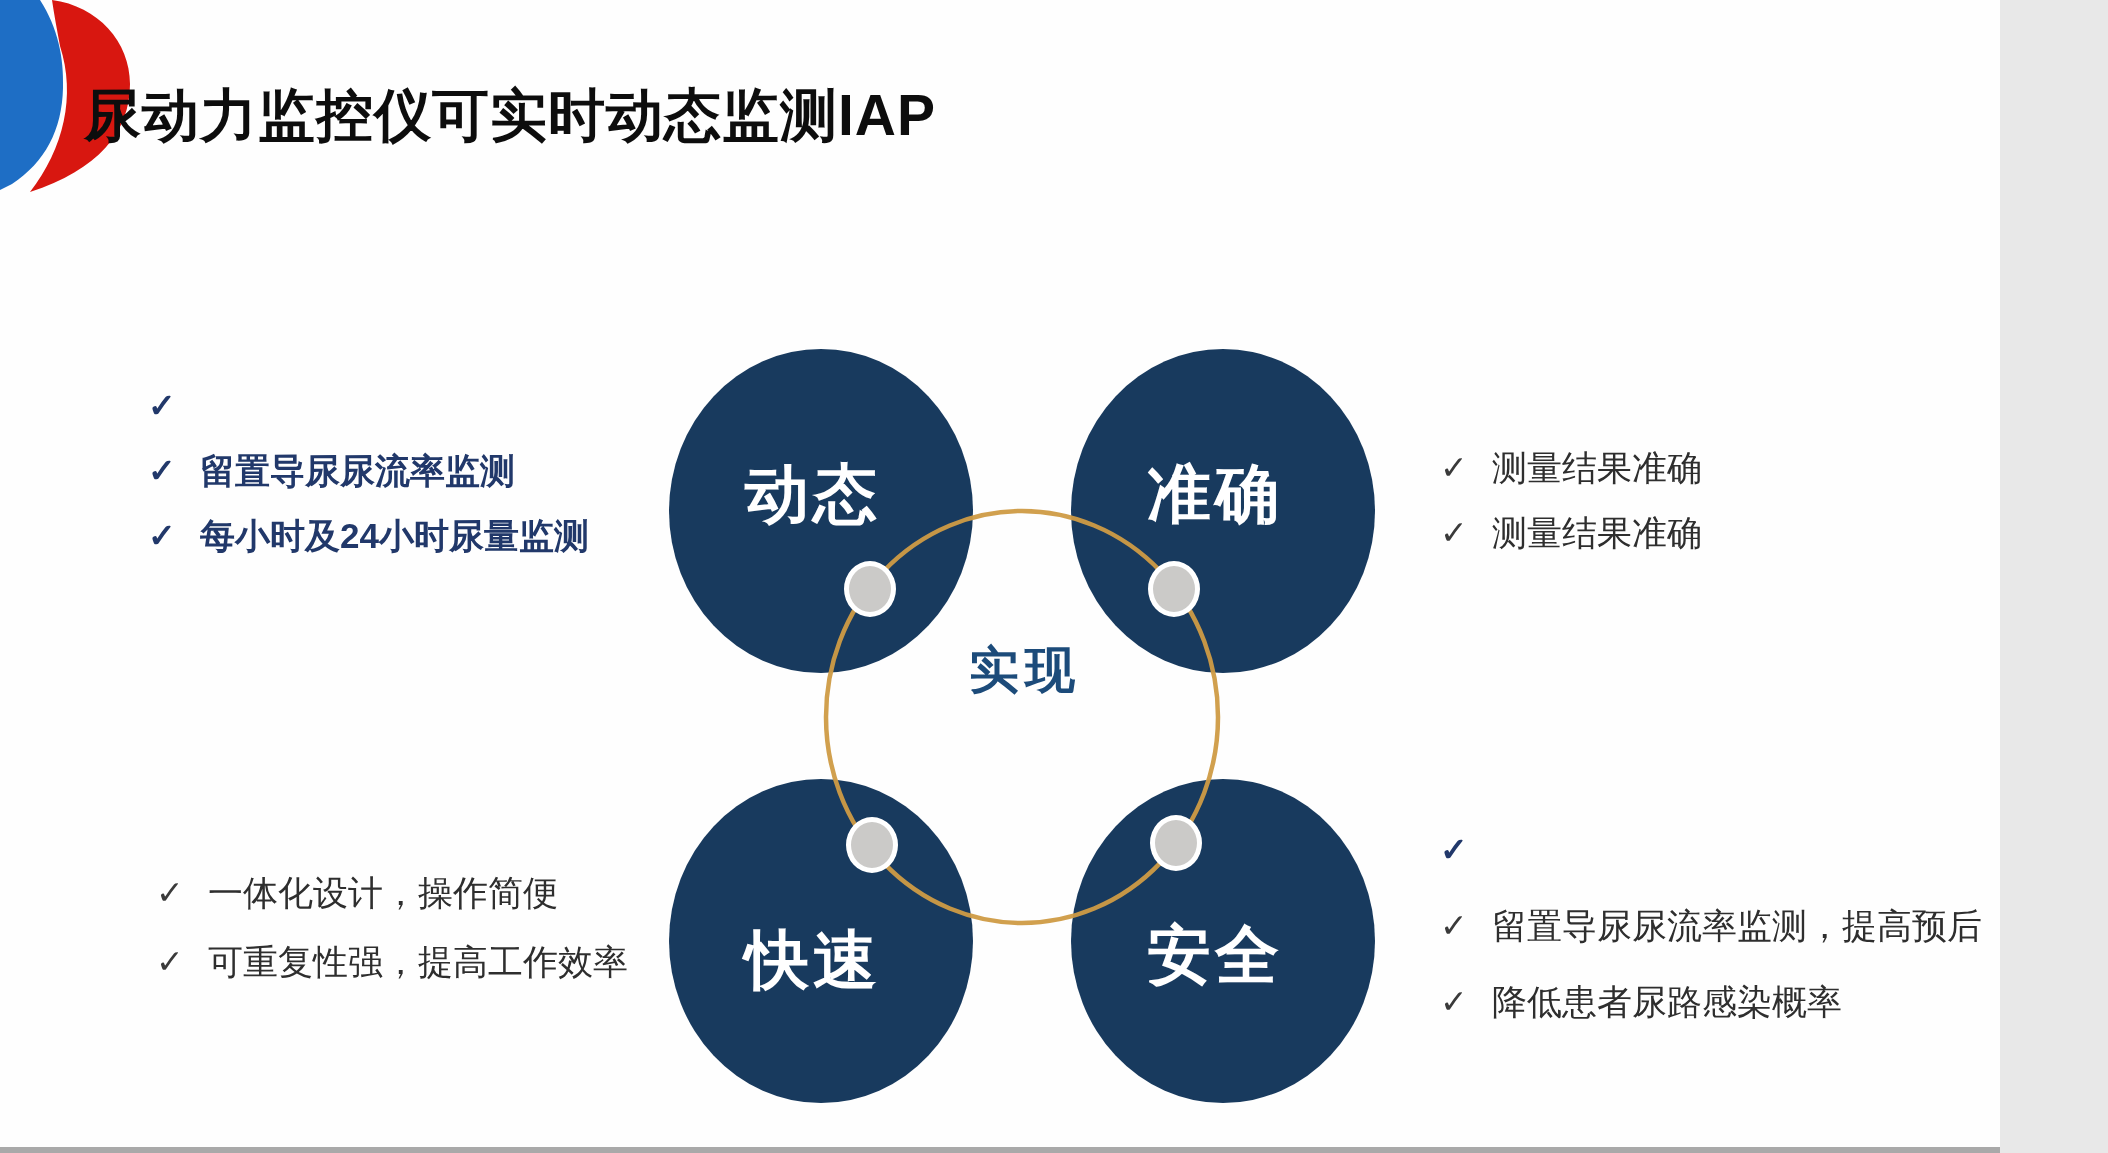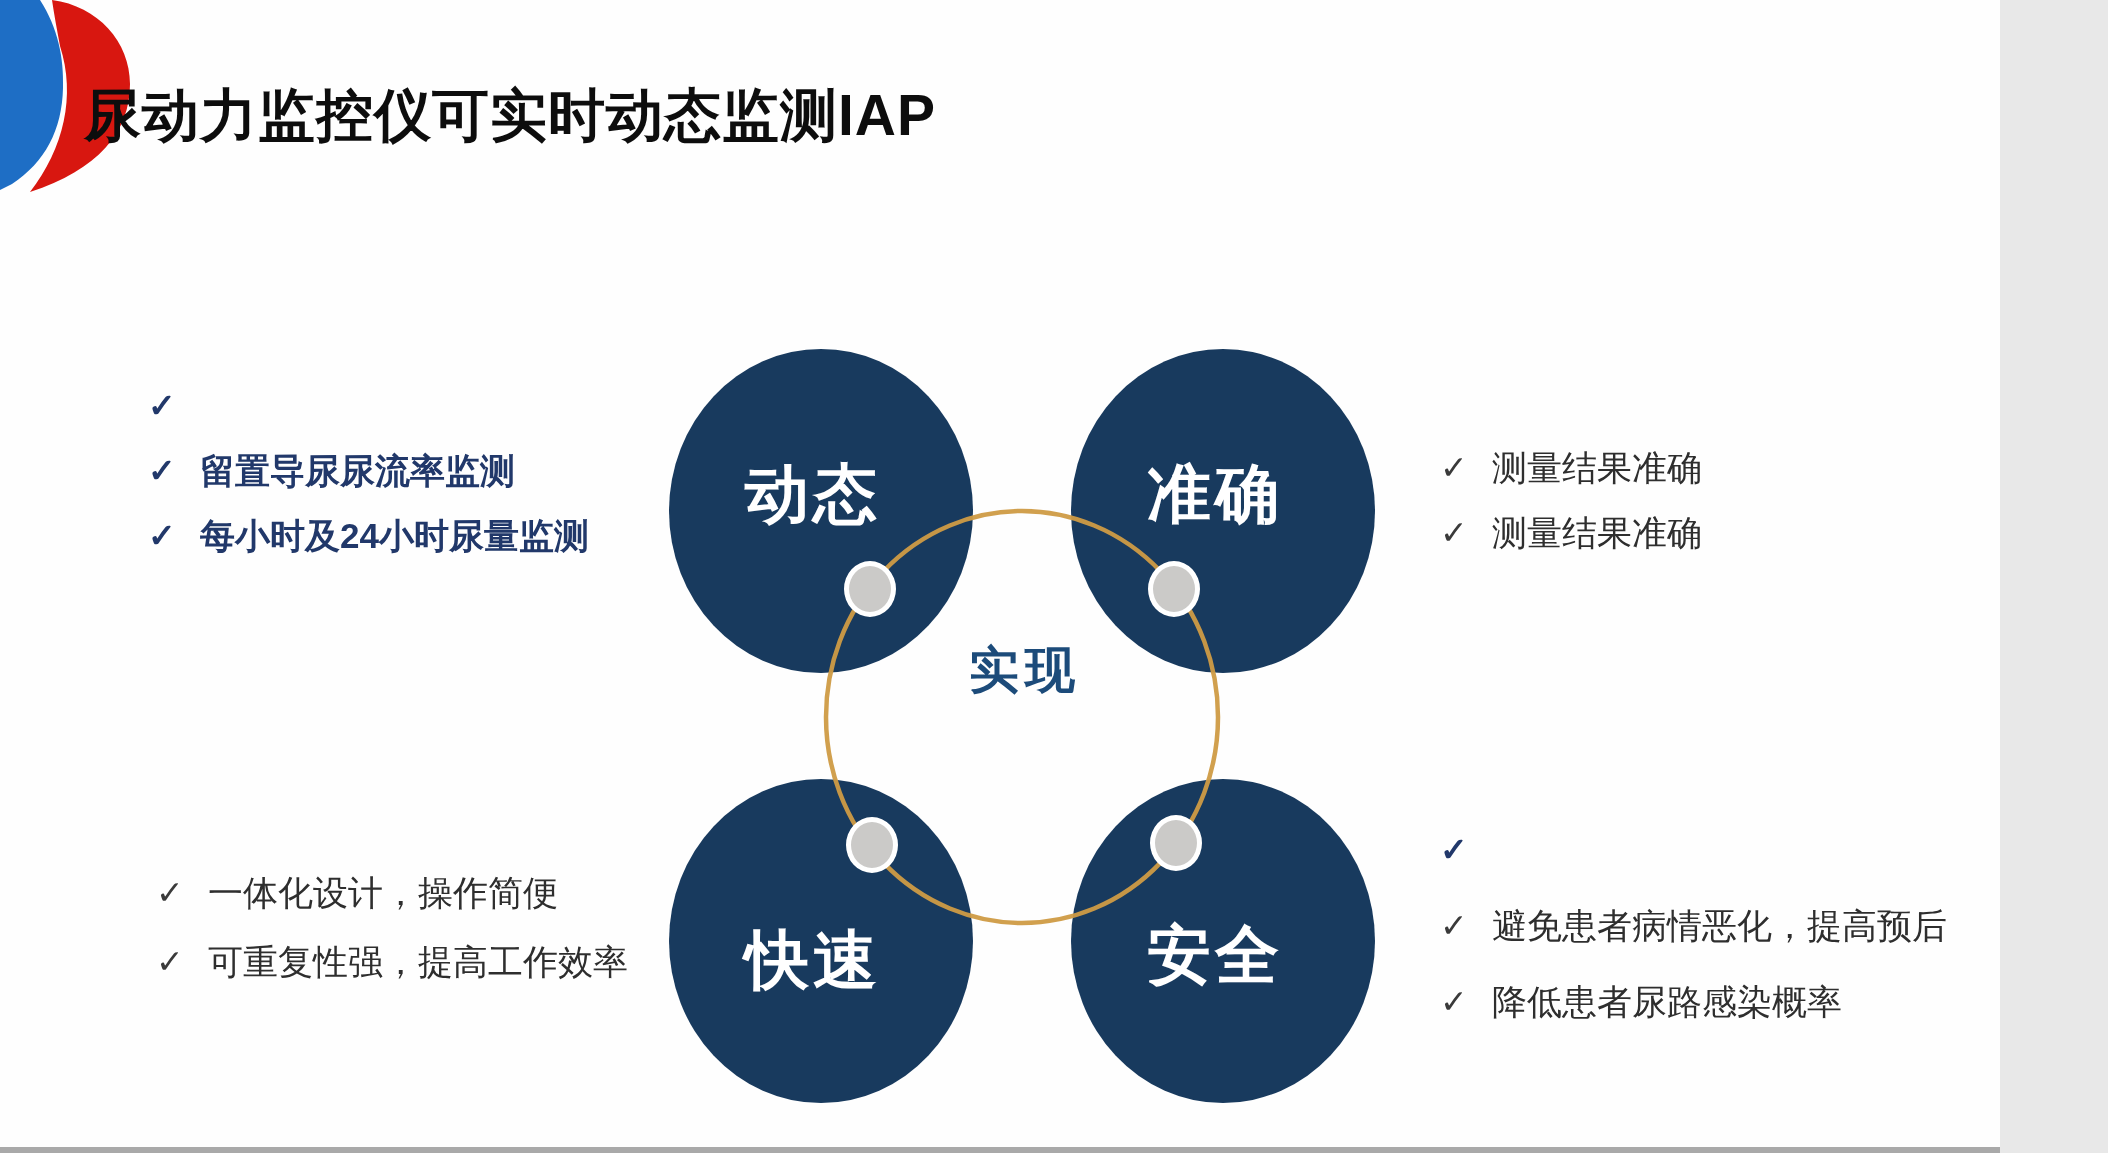--- a/index.html
+++ b/index.html
@@ -198,21 +198,21 @@
       <span>可重复性强，提高工作效率</span>
     </div>
   </div>
 
   <div class="bullets g-bottom-right">
     <div class="row navy">
       <span class="chk">✓</span>
     </div>
     <div class="row">
       <span class="chk">✓</span>
-      <span>避免患者病情恶化，提高预后</span>
+      <span>留置导尿尿流率监测，提高预后</span>
     </div>
     <div class="row">
       <span class="chk">✓</span>
       <span>降低患者尿路感染概率</span>
     </div>
   </div>
 
   <div class="bottom-edge"></div>
 </div>
 

